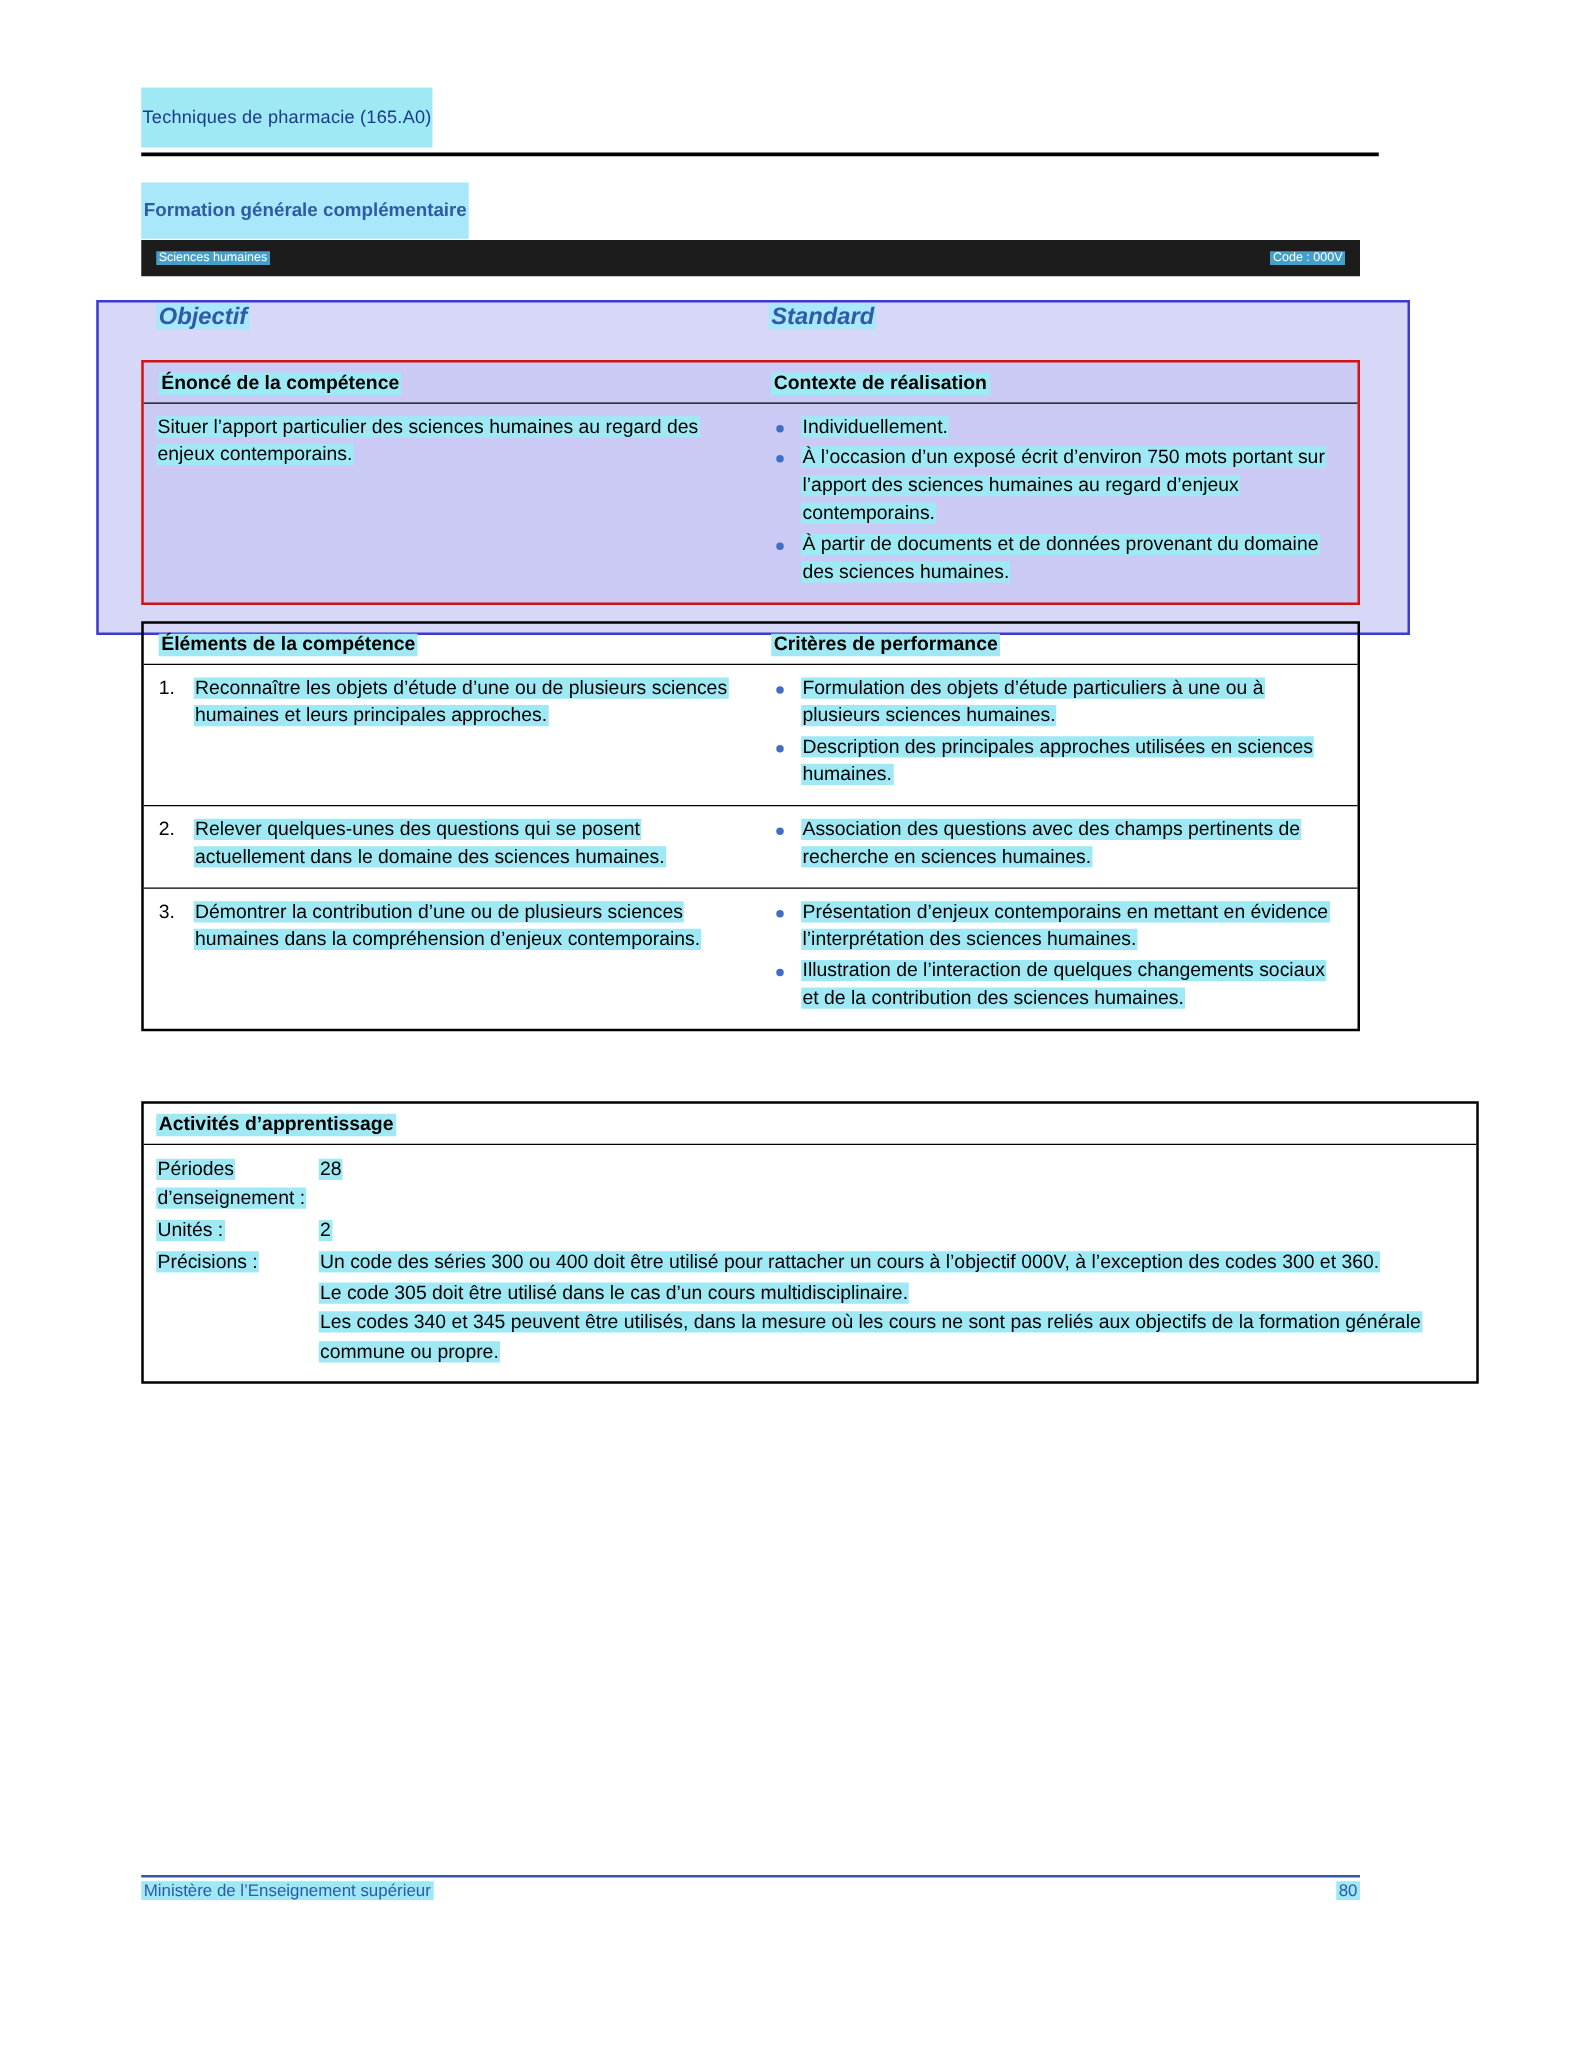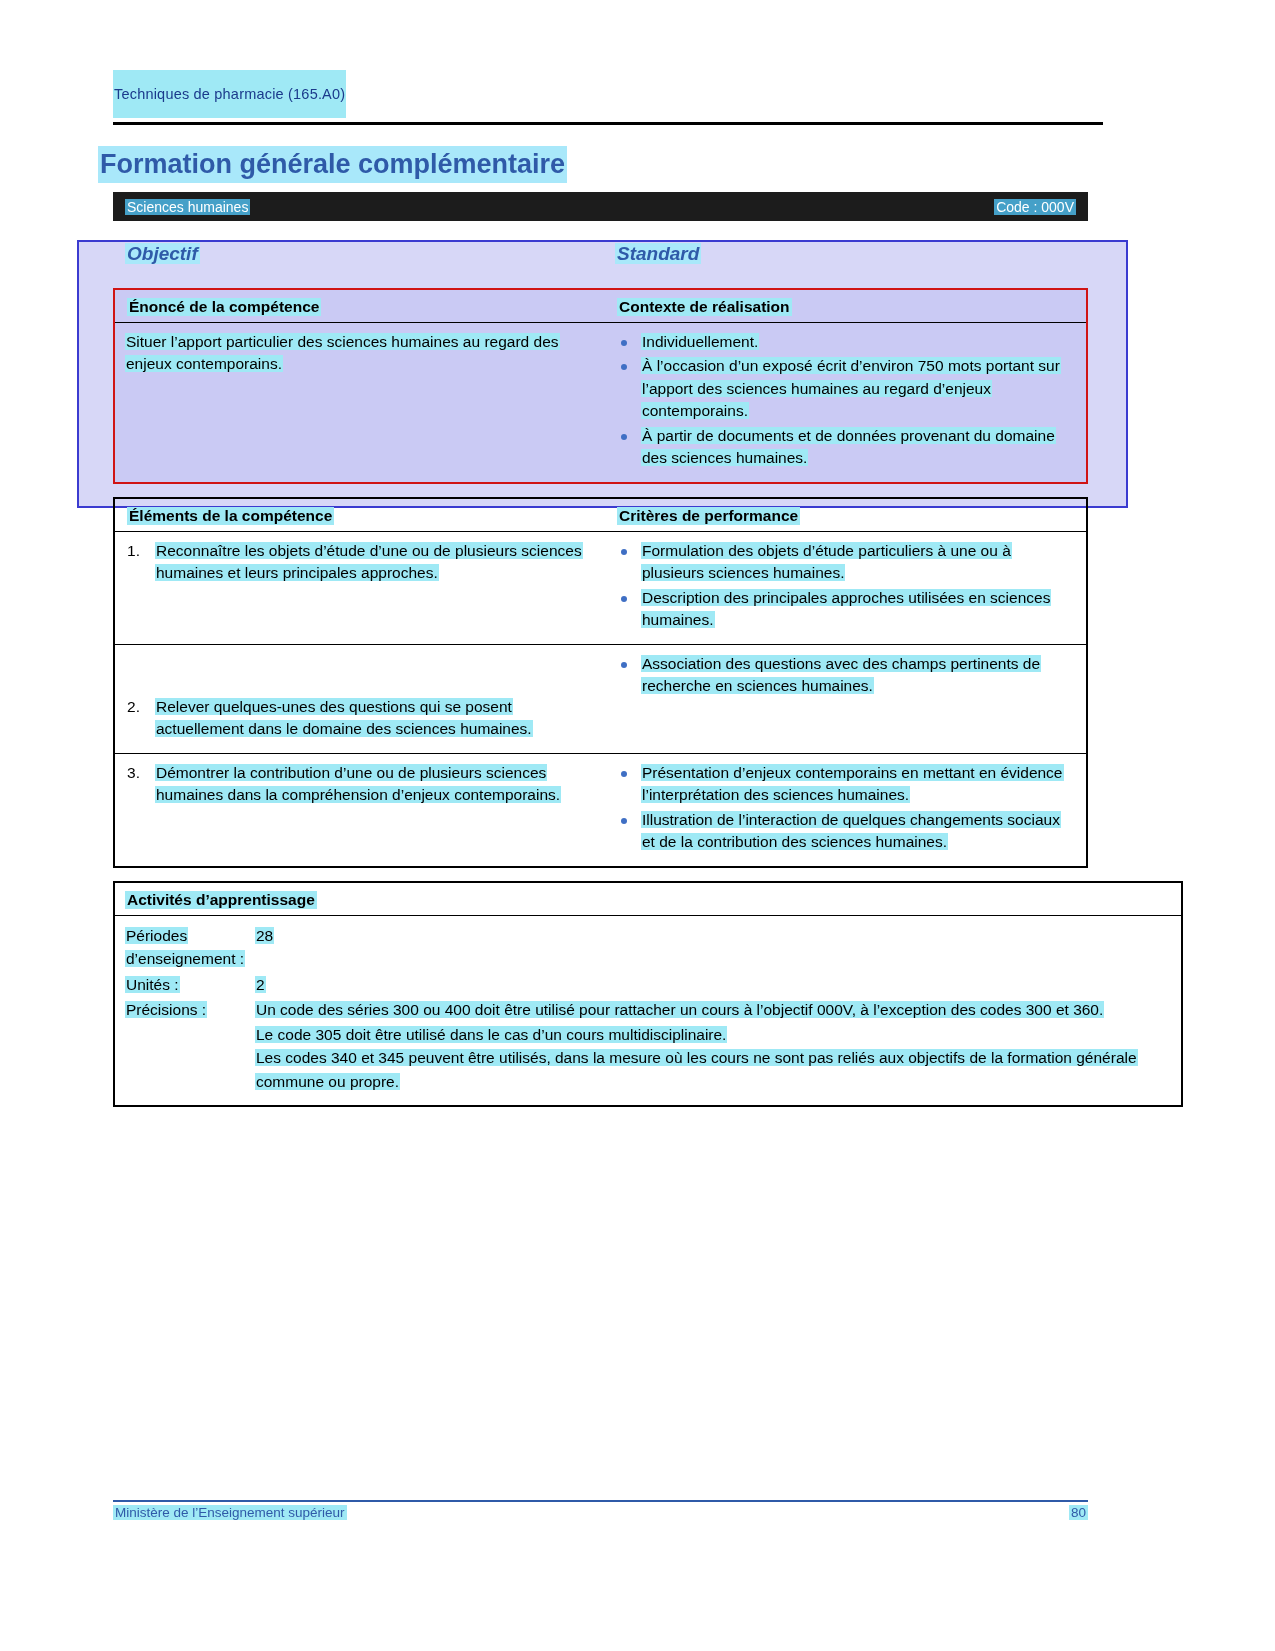--- a/index.html
+++ b/index.html
@@ -39,45 +39,45 @@
   }
   .header-rule {
     margin-top: 4px;
     border-bottom: 3px solid #000000;
     width: 990px;
   }
 
   
   .main-title {
     position: absolute;
-    left: 98px;
+    left: 113px;
     top: 146px;
-    font-size: 27px;
+    font-size: 15px;
     font-weight: bold;
     color: #2f5aa8;
     background: #a9e8fa;
     display: inline-block;
-    padding: 3px 2px;
+    padding: 14px 2px;
   }
 
   
   .discipline-bar {
     position: absolute;
     left: 113px;
     top: 192px;
     width: 975px;
     height: 29px;
     background: #1c1c1c;
     color: #ffffff;
     display: flex;
     align-items: center;
     justify-content: space-between;
     padding: 0 12px;
     box-sizing: border-box;
-    font-size: 14px;
+    font-size: 10px;
   }
   .discipline-bar span {
     background: #45a0c8;
     padding: 0 2px;
   }
 
   
   .highlight-box {
     position: absolute;
     left: 77px;
@@ -336,21 +336,21 @@
       <div class="cell-right">
         <ul class="bullets">
           <li><span class="hl">Formulation des objets d’étude particuliers à une ou à plusieurs sciences humaines.</span></li>
           <li><span class="hl">Description des principales approches utilisées en sciences humaines.</span></li>
         </ul>
       </div>
     </div>
 
     <div class="row">
       <div class="cell-left">
-        <ol class="numbered" style="counter-reset: item 1; margin-top: 43px;">
+        <ol class="numbered" style="counter-reset: item 1;">
           <li><span class="hl">Relever quelques-unes des questions qui se posent actuellement dans le domaine des sciences humaines.</span></li>
         </ol>
       </div>
       <div class="cell-right">
         <ul class="bullets">
           <li><span class="hl">Association des questions avec des champs pertinents de recherche en sciences humaines.</span></li>
         </ul>
       </div>
     </div>
 

